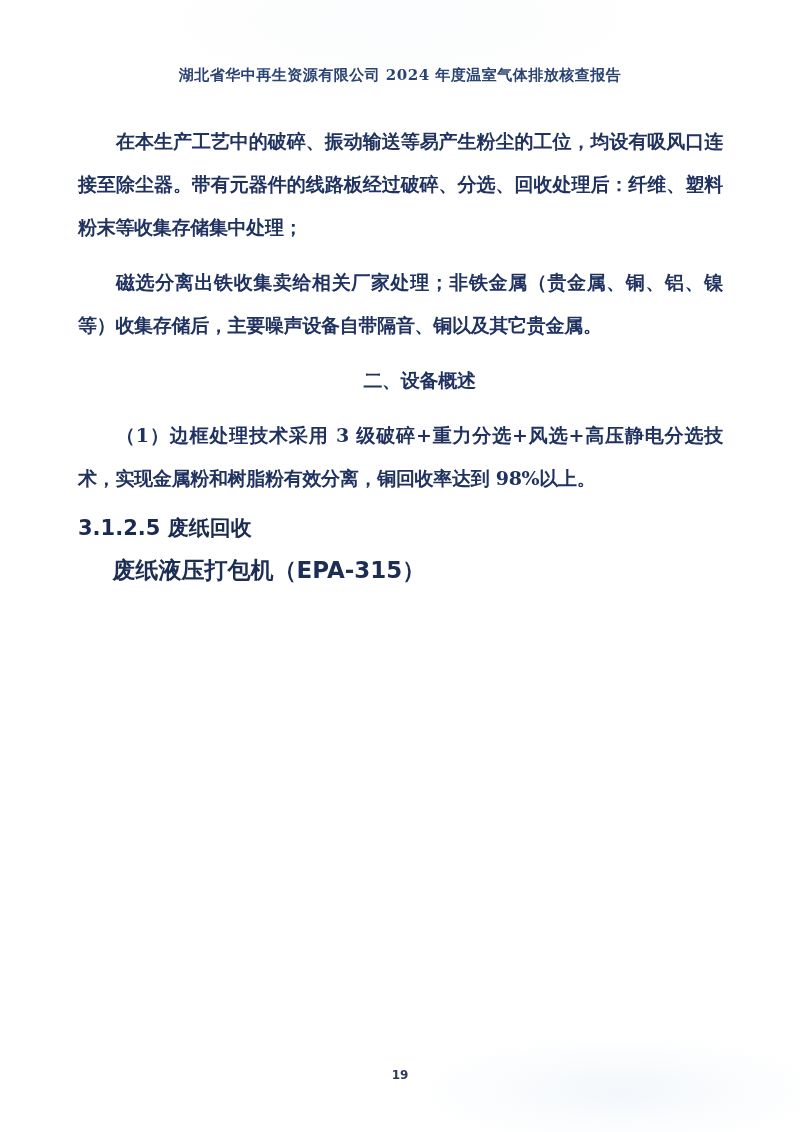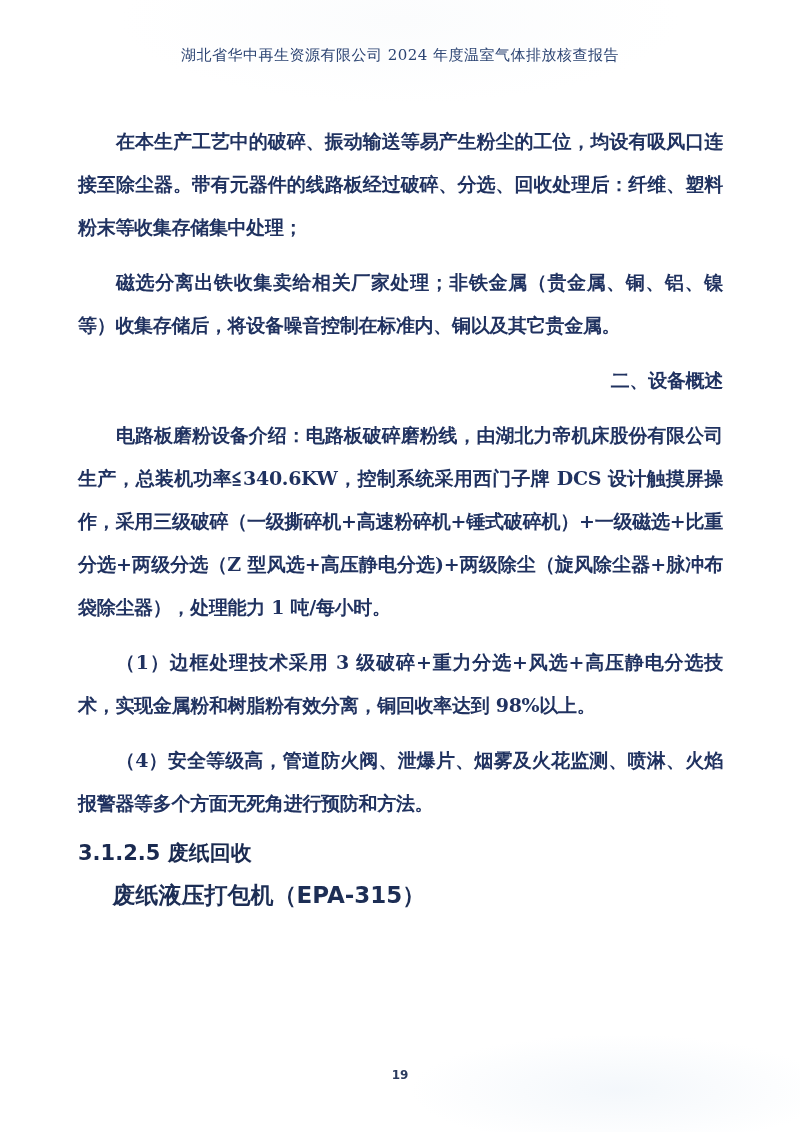--- a/index.html
+++ b/index.html
@@ -11,39 +11,39 @@
   .page {
     position: relative;
     width: 800px; height: 1132px;
     background: #ffffff;
     background-image:
       radial-gradient(ellipse 300px 80px at 620px 1090px, rgba(210,225,240,0.25), rgba(255,255,255,0) 70%),
       radial-gradient(ellipse 400px 120px at 400px 20px, rgba(235,240,245,0.2), rgba(255,255,255,0) 70%);
     overflow: hidden;
   }
   .doc-header {
-    position: absolute; top: 46px; left: 0; right: 0;
+    position: absolute; top: 66px; left: 0; right: 0;
     text-align: center;
-    font-size: 15px; font-weight: 400;
+    font-size: 15px; font-weight: 700;
     letter-spacing: 0.5px;
     color: #2b4372;
   }
   .doc-body {
     position: absolute; left: 78px; top: 120px; width: 645px;
     color: #203260;
   }
   p.para {
     margin: 0 0 12px 0;
     font-size: 19px; line-height: 43px;
     font-weight: 600;
     text-align: justify;
     text-indent: 2em;
     letter-spacing: -0.3px;
   }
-  p.para.single { text-align: right; }
+  p.para.single { text-align: center; }
   h2.sec-heading {
     margin: 10px 0 8px 0;
     font-size: 21px; line-height: 32px;
     font-weight: 800;
     color: #1a2a50;
     text-indent: 0;
     font-family: "DejaVu Sans", "Liberation Sans", sans-serif;
   }
   p.bold-line {
     margin: 0 0 9px 0;
@@ -65,31 +65,29 @@
 <body>
 
 <div class="page">
 
   <div class="doc-header">湖北省华中再生资源有限公司 2024 年度温室气体排放核查报告</div>
 
   <div class="doc-body">
 
     <p class="para">在本生产工艺中的破碎、振动输送等易产生粉尘的工位，均设有吸风口连接至除尘器。带有元器件的线路板经过破碎、分选、回收处理后：纤维、塑料粉末等收集存储集中处理；</p>
 
-    <p class="para">磁选分离出铁收集卖给相关厂家处理；非铁金属（贵金属、铜、铝、镍等）收集存储后，将设备噪音控制在标准内、铜以及其它贵金属。</p>
+    <p class="para">磁选分离出铁收集卖给相关厂家处理；非铁金属（贵金属、铜、铝、镍等）收集存储后，主要噪声设备自带隔音、铜以及其它贵金属。</p>
 
     <p class="para single">二、设备概述</p>
 
-    <p class="para">电路板磨粉设备介绍：电路板破碎磨粉线，由湖北力帝机床股份有限公司生产，总装机功率≦340.6KW，控制系统采用西门子牌 DCS 设计触摸屏操作，采用三级破碎（一级撕碎机+高速粉碎机+锤式破碎机）+一级磁选+比重分选+两级分选（Z 型风选+高压静电分选)+两级除尘（旋风除尘器+脉冲布袋除尘器），处理能力 1 吨/每小时。</p>
 
     <p class="para">（1）边框处理技术采用 3 级破碎+重力分选+风选+高压静电分选技术，实现金属粉和树脂粉有效分离，铜回收率达到 98%以上。</p>
 
 
 
-    <p class="para">（4）安全等级高，管道防火阀、泄爆片、烟雾及火花监测、喷淋、火焰报警器等多个方面无死角进行预防和方法。</p>
 
 
     <h2 class="sec-heading">3.1.2.5 废纸回收</h2>
 
     <p class="bold-line">废纸液压打包机（EPA-315）</p>
 
   </div>
 
   <div class="page-number">19</div>
 

